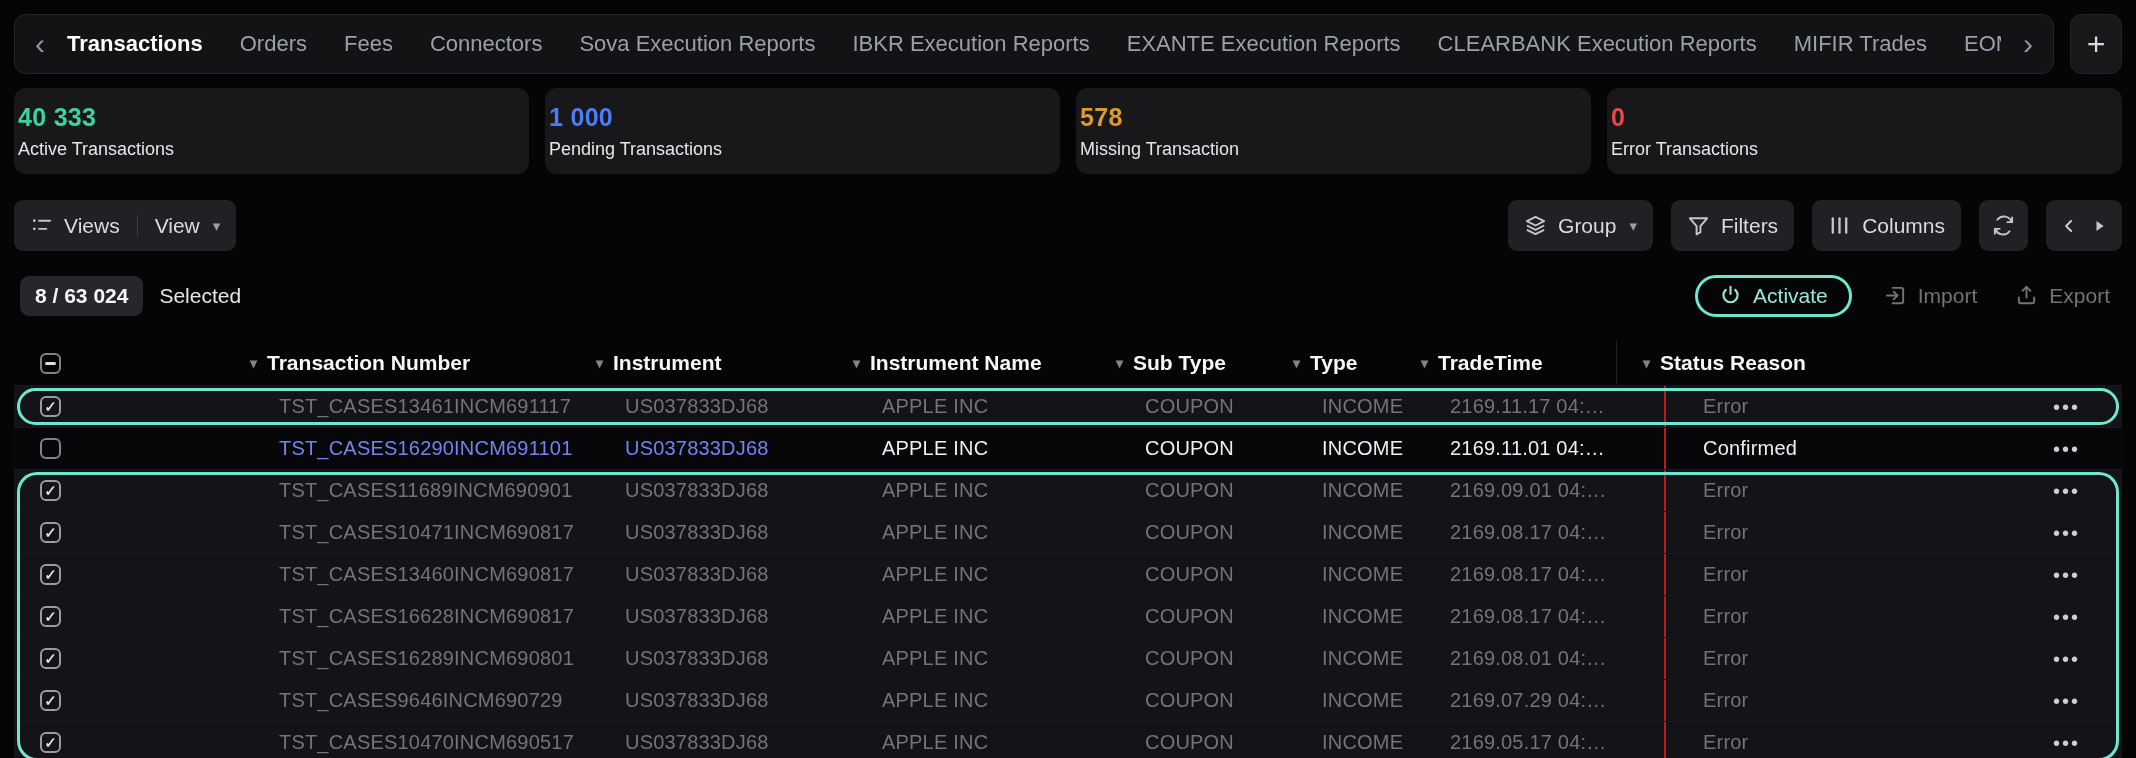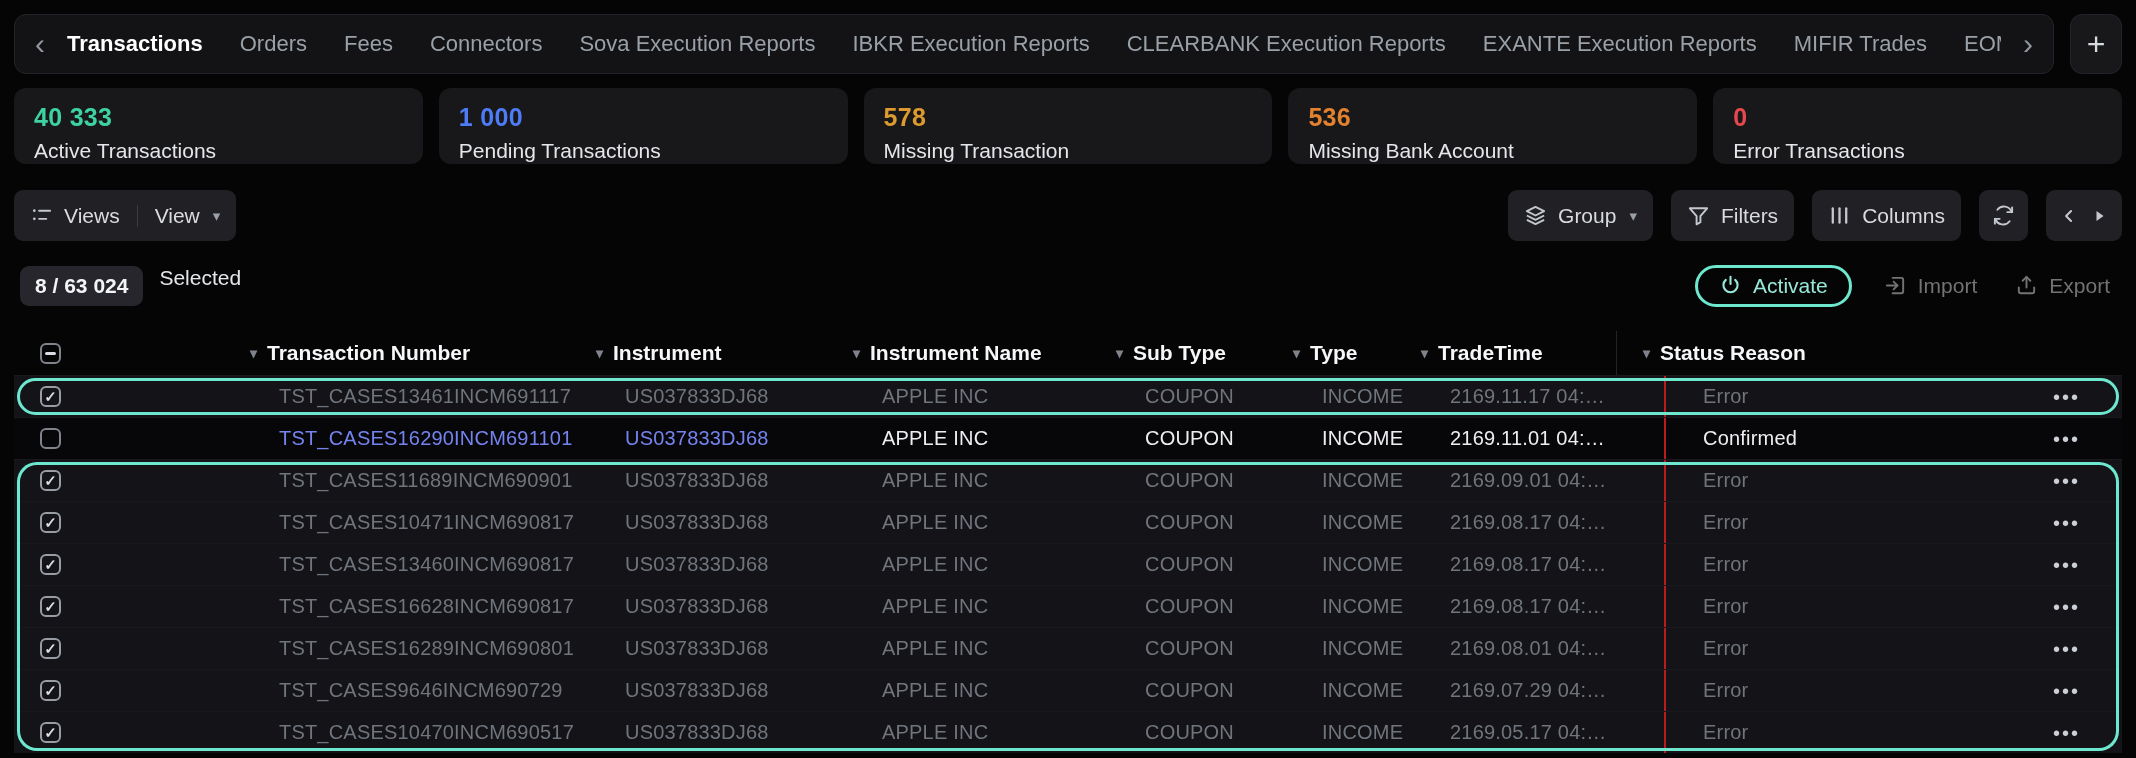--- a/index.html
+++ b/index.html
@@ -24,42 +24,42 @@
   .tabs{flex:1;min-width:0;display:flex;align-items:center;gap:37px;margin:0 22px;
     overflow:hidden;white-space:nowrap;}
   .tab{color:var(--muted);font-size:22px;flex:0 0 auto;cursor:pointer;}
   .tab.active{color:#fff;font-weight:700;}
   .add-tab{width:52px;height:60px;background:var(--card);border:1px solid var(--border);
     border-radius:12px;color:#d6d9de;font-size:32px;line-height:1;display:flex;
     align-items:center;justify-content:center;}
 
   
   .stats{display:flex;gap:16px;margin-top:14px;}
-  .stat{flex:1;background:var(--card);border-radius:12px;padding:15px 20px 0;height:76px;cursor:pointer;}
+  .stat{flex:1;background:var(--card);border-radius:12px;padding:15px 4px 0;height:86px;cursor:pointer;}
   .stat-value{font-size:25px;font-weight:700;letter-spacing:.3px;}
-  .stat-label{font-size:21px;color:#e4e6e9;margin-top:7px;}
+  .stat-label{font-size:18px;color:#e4e6e9;margin-top:7px;}
 
   
   .toolbar{margin-top:26px;display:flex;justify-content:space-between;align-items:center;}
   .btn{display:inline-flex;align-items:center;gap:11px;height:51px;padding:0 16px;
     background:var(--btn);border:none;border-radius:9px;color:#d9dbdf;font-size:21px;}
   .btn svg{width:23px;height:23px;color:#c4c7cd;flex:0 0 auto;}
   .caret{font-size:15px;color:var(--muted);margin-left:2px;line-height:1;}
   .vdiv{width:1px;height:22px;background:#3a3a41;margin:0 6px;}
   .toolbar-right{display:flex;gap:18px;align-items:center;}
   .icon-btn{padding:0 13px;}
   .pager{gap:10px;}
   .pager svg{width:20px;height:20px;}
   .pg-left{color:#8b9097;}
   .pg-right{color:#e8eaed;}
 
   
   .selrow{margin-top:23px;height:43px;display:flex;align-items:center;
     justify-content:space-between;padding:0 6px;}
-  .selrow-left{display:flex;gap:16px;}
+  .selrow-left{display:flex;align-items:center;gap:16px;}
   .count-badge{background:#26262c;border-radius:9px;padding:8px 15px;font-size:21px;
     font-weight:600;color:#f3f4f6;}
   .sel-label{font-size:21px;color:#e4e6e9;}
   .selrow-right{display:flex;align-items:center;gap:26px;}
   .action{display:inline-flex;align-items:center;gap:11px;background:none;border:none;
     color:#737373;font-size:21px;}
   .action svg{width:23px;height:23px;}
   .action.teal{color:#97e8d8;}
   .activate-wrap{position:relative;display:inline-flex;padding:8px 18px;}
   .activate-wrap::before{content:"";position:absolute;inset:0;border:3px solid var(--accent);
@@ -121,23 +121,23 @@
   <span class="tab">Orders</span>
 
   <span class="tab">Fees</span>
 
   <span class="tab">Connectors</span>
 
   <span class="tab">Sova Execution Reports</span>
 
   <span class="tab">IBKR Execution Reports</span>
 
+  <span class="tab">EXANTE Execution Reports</span>
+
   <span class="tab">CLEARBANK Execution Reports</span>
-
-  <span class="tab">EXANTE Execution Reports</span>
 
   <span class="tab">MIFIR Trades</span>
 
   <span class="tab">EOMS C</span>
 </div>
       <span class="nav-chev">›</span>
     </div>
     <button class="add-tab">+</button>
   </div>
 
@@ -150,24 +150,20 @@
   <div class="stat">
     <div class="stat-value" style="color: rgb(77, 124, 246);">1 000</div>
     <div class="stat-label">Pending Transactions</div>
   </div>
 
   <div class="stat">
     <div class="stat-value" style="color: rgb(221, 154, 46);">578</div>
     <div class="stat-label">Missing Transaction</div>
   </div>
 
-  <div class="stat">
-    <div class="stat-value" style="color: rgb(226, 129, 46);">536</div>
-    <div class="stat-label">Missing Bank Account</div>
-  </div>
 
   <div class="stat">
     <div class="stat-value" style="color: rgb(229, 72, 77);">0</div>
     <div class="stat-label">Error Transactions</div>
   </div>
 </div>
 
   <div class="toolbar">
     <button class="btn">
       <svg viewBox="0 0 24 24" fill="none" stroke="currentColor" stroke-width="2" stroke-linecap="round">

